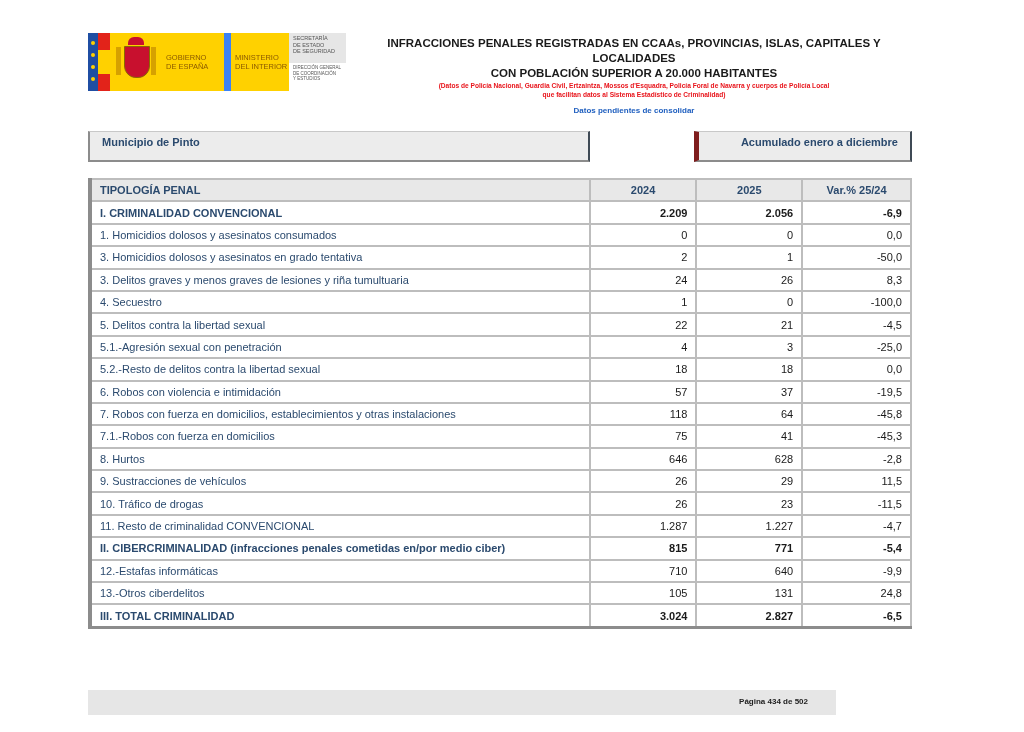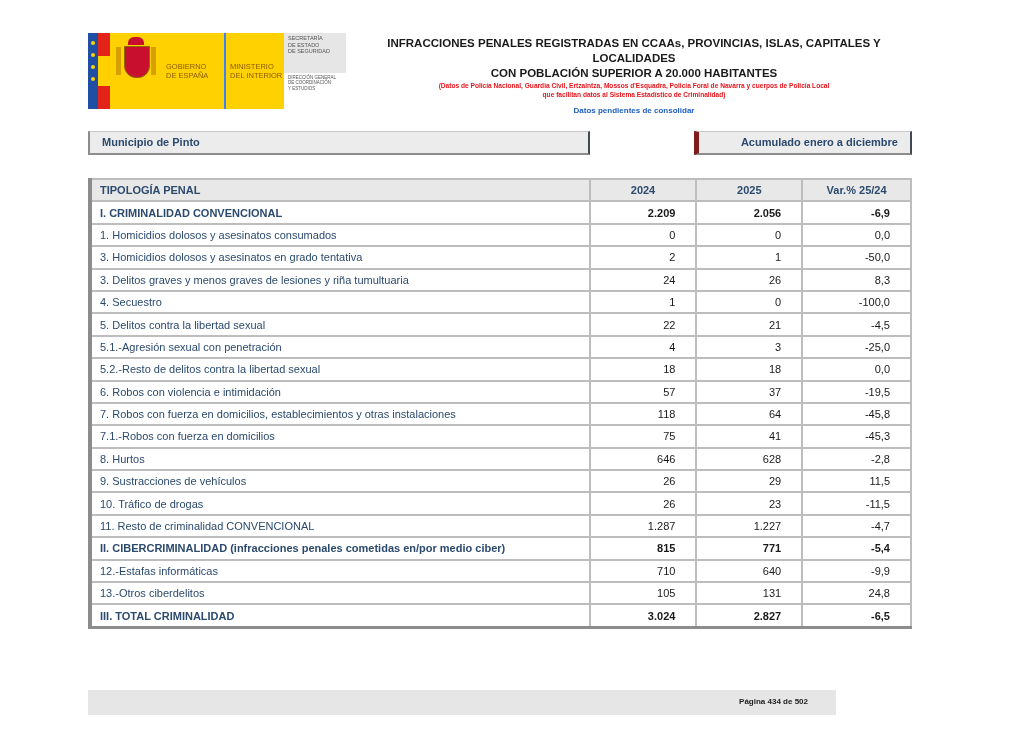--- a/index.html
+++ b/index.html
@@ -1,48 +1,48 @@
 <!DOCTYPE html>
 <html><head>
 <meta charset="utf-8">
 <style>
   html, body { margin:0; padding:0; background:#ffffff; }
   body { width:1024px; height:732px; position:relative; overflow:hidden;
          font-family:"Liberation Sans", "DejaVu Sans", sans-serif; }
-  .logo { position:absolute; left:88px; top:33px; width:258px; height:76px; display:flex; background:#ffd100; }
+  .logo { position:absolute; left:88px; top:33px; width:258px; height:58px; display:flex; background:#ffd100; }
   .logo .flag { width:22px; height:100%; display:flex; }
   .logo .flag .blue { width:10px; background:#1f4ea3; position:relative; }
   .logo .flag .blue span { position:absolute; left:3px; width:4px; height:4px; background:#ffd100; border-radius:50%; }
   .logo .flag .red { width:12px; background:linear-gradient(#e2231a 0 30%, #ffd100 30% 70%, #e2231a 70% 100%); }
   .logo .shield { width:50px; position:relative; }
   .logo .shield .crown { position:absolute; left:18px; top:4px; width:16px; height:8px; background:#c8102e; border-radius:6px 6px 0 0; }
   .logo .shield .body { position:absolute; left:14px; top:13px; width:24px; height:30px; background:#c8102e; border-radius:0 0 12px 12px; border:1px solid #8b6a00; }
   .logo .shield .colL, .logo .shield .colR { position:absolute; top:14px; width:5px; height:28px; background:#d6a100; }
   .logo .shield .colL { left:6px; } .logo .shield .colR { left:41px; }
   .logo .gob { width:58px; font-size:7.5px; color:#8b5a00; display:flex; flex-direction:column; justify-content:center; padding-left:6px; line-height:9px; }
-  .logo .min { width:54px; font-size:7.5px; color:#8b5a00; display:flex; flex-direction:column; justify-content:center; border-left:2px solid #3b82f6; padding-left:4px; line-height:9px; }
+  .logo .min { width:54px; font-size:7.5px; color:#8b5a00; display:flex; flex-direction:column; justify-content:center; border-left:7px solid #3b82f6; padding-left:4px; line-height:9px; }
   .logo .sec { flex:1; display:flex; flex-direction:column; }
   .logo .sec .top { background:#e6e6e6; flex:1.1; font-size:5.5px; color:#555; padding:2px 4px; line-height:6.5px; }
   .logo .sec .bot { background:#ffffff; flex:1; font-size:4.5px; color:#555; padding:2px 4px; line-height:5.5px; }
 
   .title { position:absolute; left:355px; top:36px; width:558px; text-align:center; font-weight:bold; font-size:11.5px; color:#1a1a1a; line-height:15px; }
   .subtitle { position:absolute; left:355px; top:81px; width:558px; text-align:center; font-weight:bold; font-size:6.6px; color:#e8141b; line-height:9px; }
   .pending { position:absolute; left:355px; top:106px; width:558px; text-align:center; font-weight:bold; font-size:8px; color:#1f5fbf; }
 
-  .box { position:absolute; top:131px; height:24px; background:#ececec; border-top:1px solid #c8c8c8; border-left:2px solid #9db7d4; border-bottom:2px solid #8c8c8c; border-right:2px solid #3f4a55; box-sizing:border-box; font-weight:bold; font-size:11px; color:#2b4a6e; line-height:21px; }
+  .box { position:absolute; top:131px; height:31px; background:#ececec; border-top:1px solid #c8c8c8; border-left:2px solid #9db7d4; border-bottom:2px solid #8c8c8c; border-right:2px solid #3f4a55; box-sizing:border-box; font-weight:bold; font-size:11px; color:#2b4a6e; line-height:21px; }
   .box.muni { left:88px; width:502px; padding-left:12px; border-left-color:#8c8c8c; }
   .box.period { left:694px; width:218px; text-align:right; padding-right:12px; border-left:5px solid #7f1d1d; }
 
   table.data { position:absolute; left:88px; top:178px; width:824px; border-collapse:collapse;
                border-left:4px solid #8c8c8c; border-bottom:3px solid #8c8c8c; border-top:2px solid #a0a0a0; border-right:2px solid #a0a0a0; }
   table.data td, table.data th { border:2px solid #bdbdbd; height:20.4px; padding:0 5px; font-size:11px; color:#2b4a6e; white-space:nowrap; }
   table.data th { background:#e8e8e8; font-weight:bold; text-align:center; }
   table.data th.label { text-align:left; padding-left:8px; }
   table.data td.label { padding-left:8px; }
-  table.data td.num { text-align:right; color:#1a1a1a; padding-right:20px; }
+  table.data td.num { text-align:right; color:#1a1a1a; padding-right:8px; }
   table.data tr.bold td { font-weight:bold; }
   col.c0 { width:500px; } col.c1 { width:107px; } col.c2 { width:106px; } col.c3 { width:109px; }
 
   .footer { position:absolute; left:88px; top:690px; width:748px; height:25px; background:#e6e6e6; }
   .footer .page { position:absolute; right:28px; top:7px; font-size:8px; font-weight:bold; color:#222; }
 </style>
 </head>
 <body>
 
 <div class="logo">

